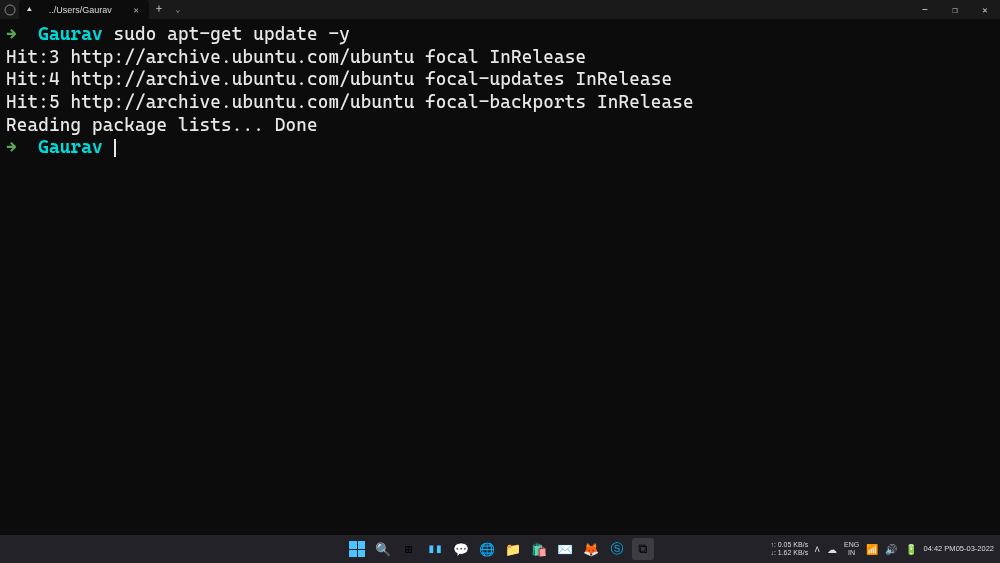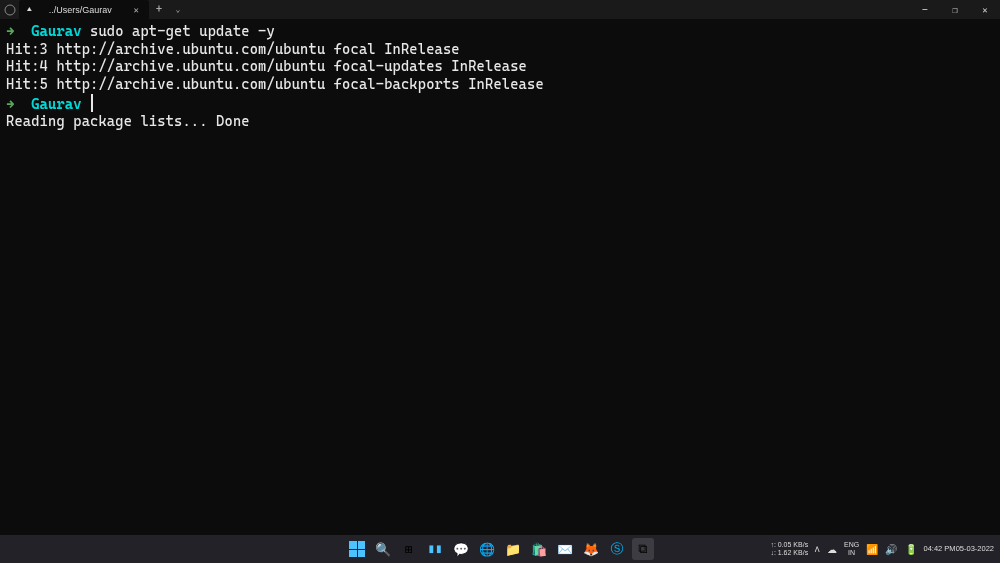--- a/index.html
+++ b/index.html
@@ -44,21 +44,21 @@
       width: 18px; display: flex; align-items: center; justify-content: center;
       color: #aaa; font-size: 8px; cursor: pointer;
     }
     .window-controls { display: flex; height: 100%; }
     .win-ctrl {
       width: 30px; display: flex; align-items: center; justify-content: center;
       cursor: pointer; color: #ccc; font-size: 9px;
     }
     .terminal {
       padding: 4px 6px;
-      font-size: 14px;
+      font-size: 18px;
       line-height: 1.26;
       letter-spacing: 0.2px;
     }
     .line { white-space: pre; color: #e8e8e8; }
     .arrow { color: #5aa65a; font-weight: bold; }
     .folder { color: #00d7d7; font-weight: bold; }
     .cmd { color: #e8e8e8; }
     .cursor {
       display: inline-block; width: 1.5px; height: 18px; background: #e8e8e8;
       vertical-align: text-bottom; margin-left: 1px; animation: blink 1s step-end infinite;
@@ -112,22 +112,22 @@
     <div class="win-ctrl">❐</div>
     <div class="win-ctrl close">✕</div>
   </div>
 </div>
 
 <div class="terminal">
   <div class="line"><span class="arrow">→</span>  <span class="folder">Gaurav</span> <span class="cmd">sudo apt-get update -y</span></div>
   <div class="line">Hit:3 http://archive.ubuntu.com/ubuntu focal InRelease</div>
   <div class="line">Hit:4 http://archive.ubuntu.com/ubuntu focal-updates InRelease</div>
   <div class="line">Hit:5 http://archive.ubuntu.com/ubuntu focal-backports InRelease</div>
+  <div class="line">Reading package lists... Done</div>
   <div class="line"><span class="arrow">→</span>  <span class="folder">Gaurav</span> <span class="cursor"></span></div>
-  <div class="line">Reading package lists... Done</div>
 </div>
 
 <div class="taskbar">
   <div class="task-icons">
     <div class="task-icon">
       <div class="win11">
           <div></div>
           <div></div>
           <div></div>
           <div></div>

